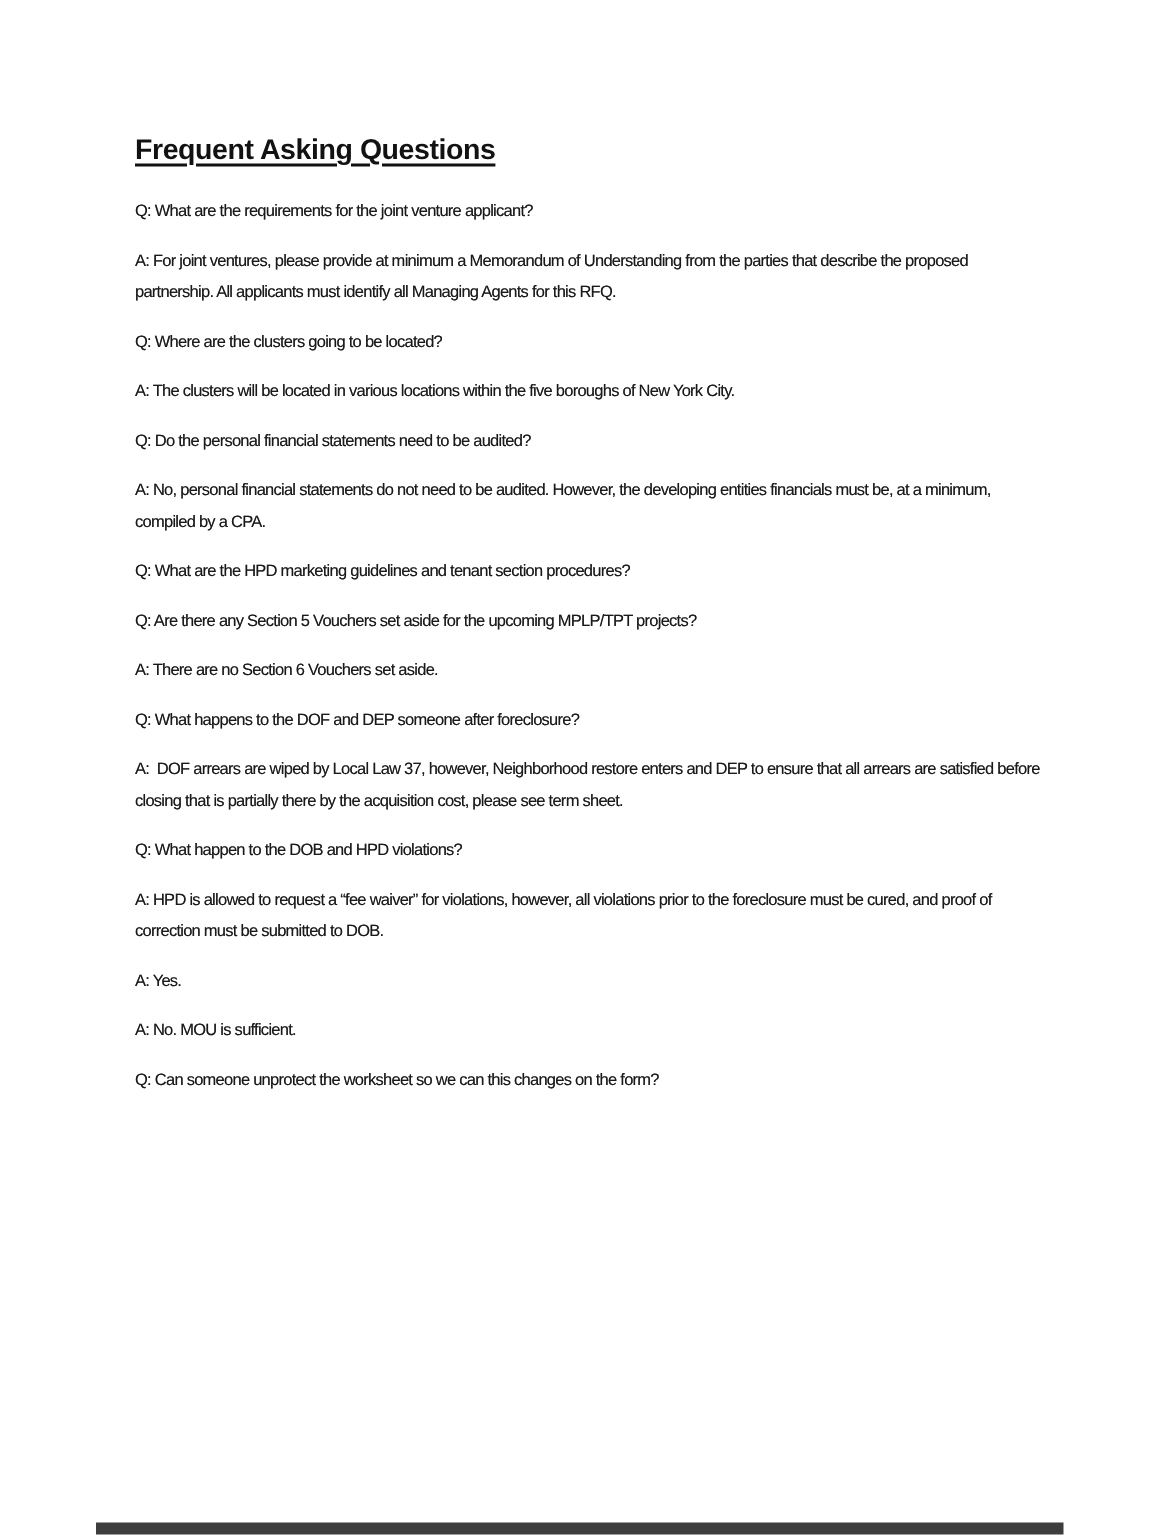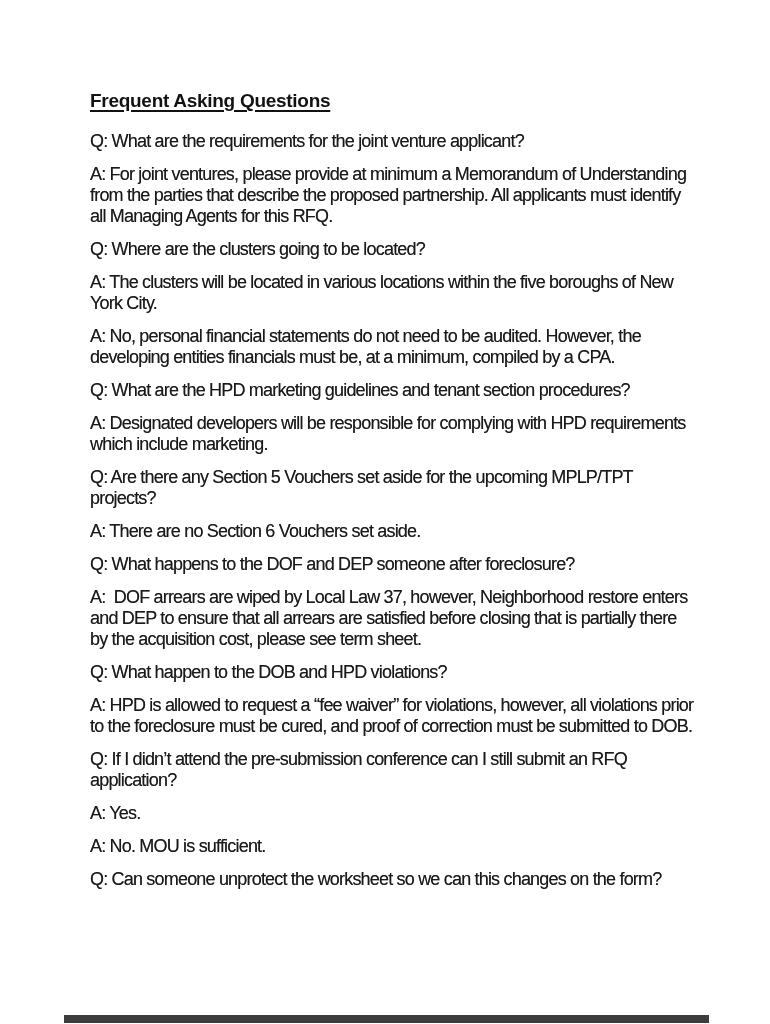--- a/index.html
+++ b/index.html
@@ -26,21 +26,21 @@
     font-weight: bold;
     color: #121212;
     letter-spacing: -0.015em;
     text-decoration: underline;
     text-decoration-thickness: 2px;
     text-underline-offset: 3px;
     margin: 0 0 18px 0;
     line-height: 25px;
   }
   p.para {
-    font-size: 18px;
+    font-size: 11px;
     line-height: 21px;
     letter-spacing: -0.045em;
     color: #1a1a1a;
     margin: 0 0 12px 0;
     max-width: 604px;
     white-space: pre-wrap;
     text-shadow: 0 0 0.3px rgba(0,0,0,0.55);
   }
   .page-break-bar {
     position: absolute;
@@ -56,35 +56,34 @@
 
 <div class="page">
   <h1 class="doc-title">Frequent Asking Questions</h1>
 
   <p class="para">Q: What are the requirements for the joint venture applicant?</p>
   <p class="para">A: For joint ventures, please provide at minimum a Memorandum of Understanding from the parties that describe the proposed partnership. All applicants must identify all Managing Agents for this RFQ.</p>
 
   <p class="para">Q: Where are the clusters going to be located?</p>
   <p class="para">A: The clusters will be located in various locations within the five boroughs of New York City.</p>
 
+  <p class="para">Q: Do the personal financial statements need to be audited?</p>
   <p class="para">A: No, personal financial statements do not need to be audited. However, the developing entities financials must be, at a minimum, compiled by a CPA.</p>
 
   <p class="para">Q: What are the HPD marketing guidelines and tenant section procedures?</p>
-  <p class="para">A: Designated developers will be responsible for complying with HPD requirements which include marketing.</p>
 
   <p class="para">Q: Are there any Section 5 Vouchers set aside for the upcoming MPLP/TPT projects?</p>
   <p class="para">A: There are no Section 6 Vouchers set aside.</p>
 
   <p class="para">Q: What happens to the DOF and DEP someone after foreclosure?</p>
   <p class="para">A:  DOF arrears are wiped by Local Law 37, however, Neighborhood restore enters and DEP to ensure that all arrears are satisfied before closing that is partially there by the acquisition cost, please see term sheet.</p>
 
   <p class="para">Q: What happen to the DOB and HPD violations?</p>
   <p class="para">A: HPD is allowed to request a “fee waiver” for violations, however, all violations prior to the foreclosure must be cured, and proof of correction must be submitted to DOB.</p>
 
-  <p class="para">Q: If I didn’t attend the pre-submission conference can I still submit an RFQ application?</p>
   <p class="para">A: Yes.</p>
 
   <p class="para">A: No. MOU is sufficient.</p>
 
   <p class="para">Q: Can someone unprotect the worksheet so we can this changes on the form?</p>
 </div>
 
 <div class="page-break-bar"></div>
 
 </body></html>

